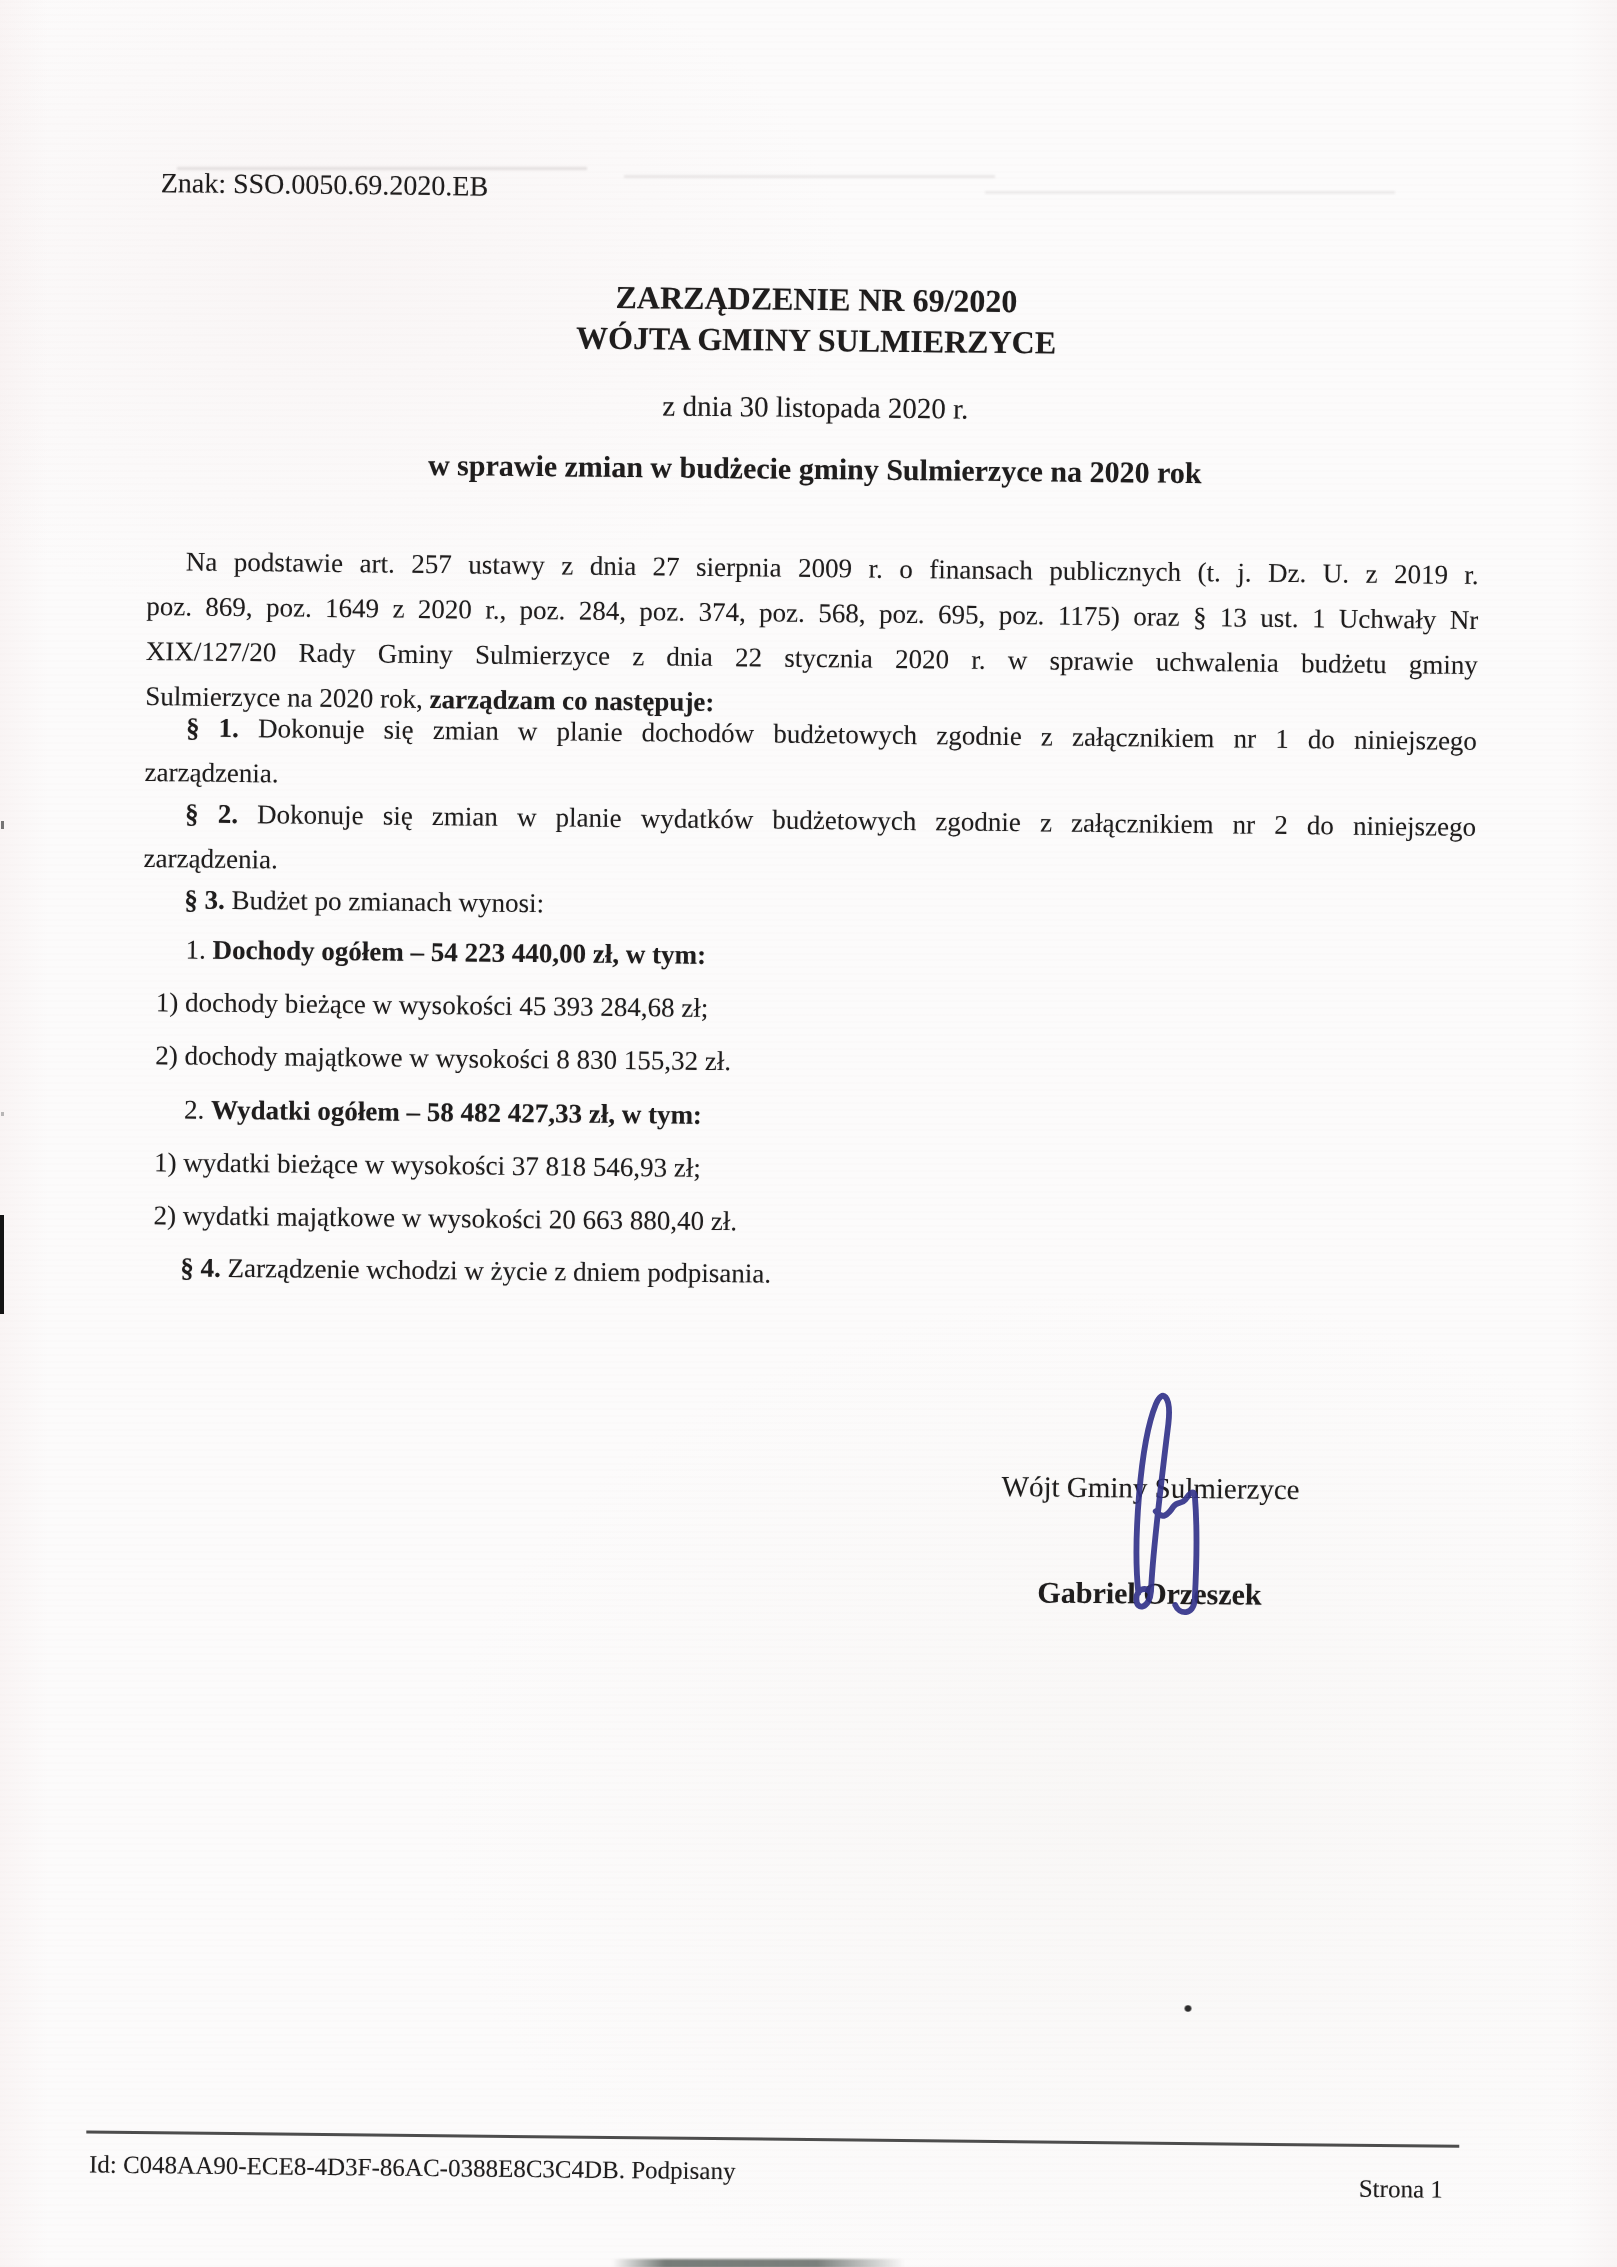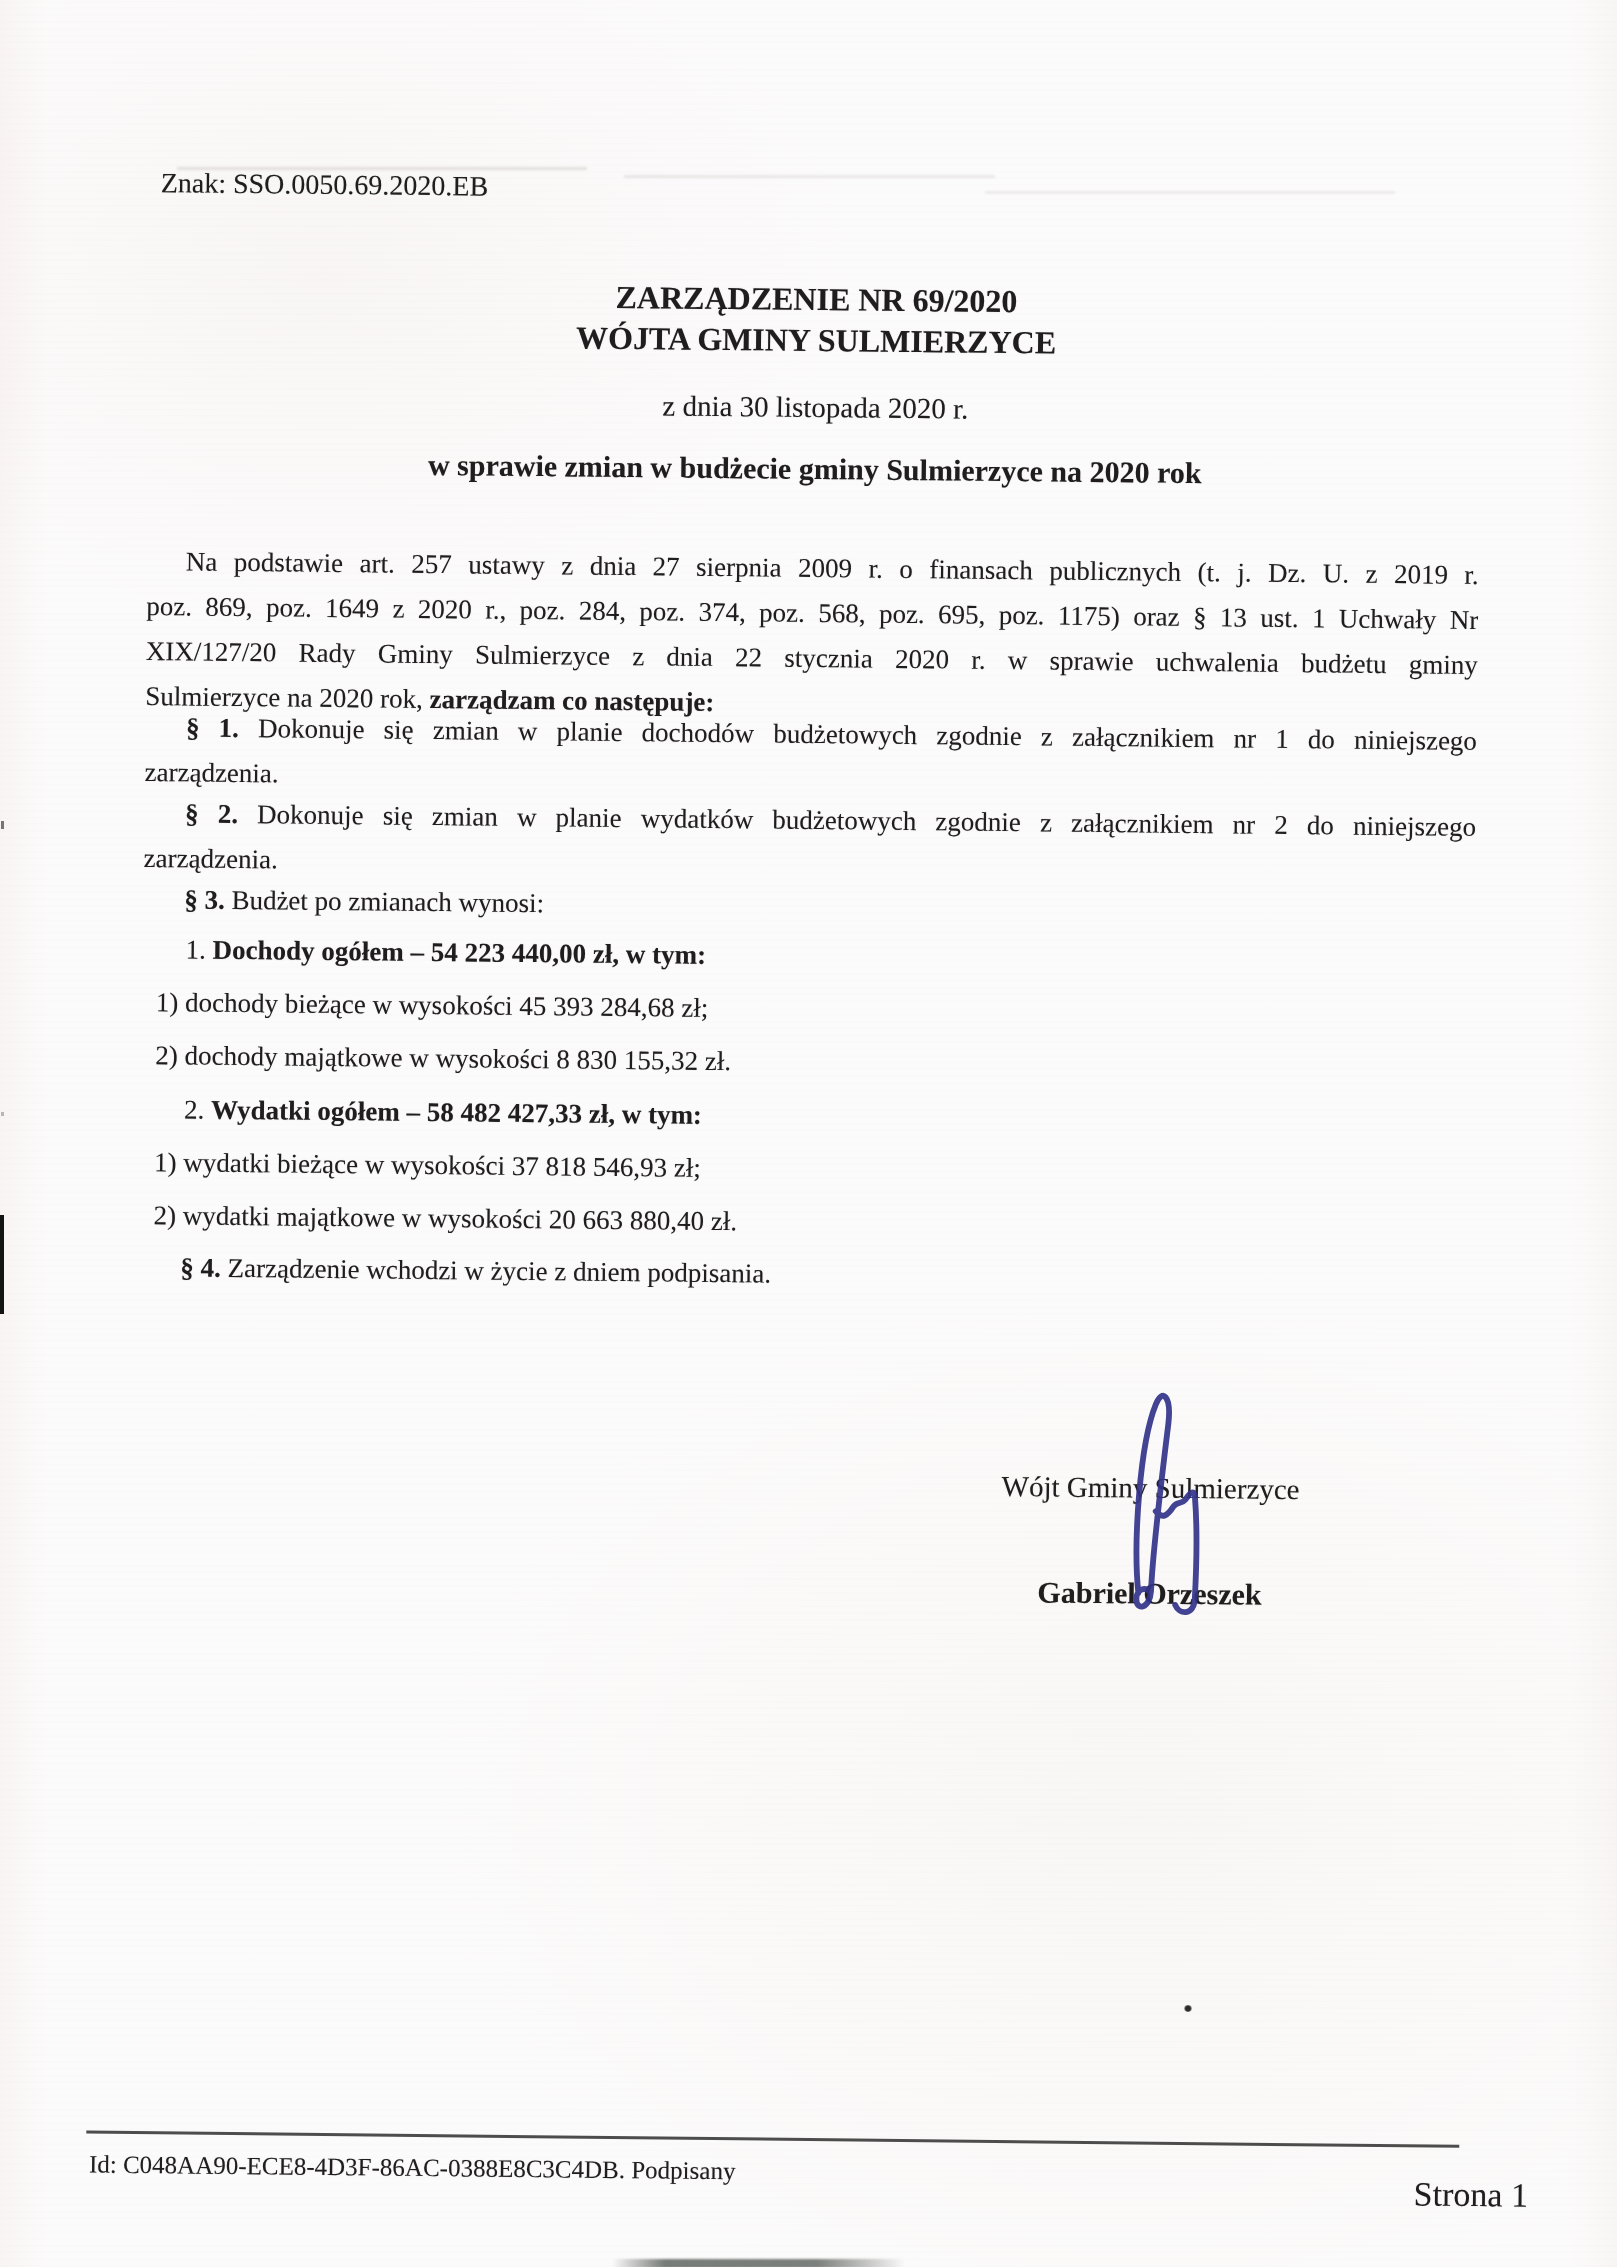--- a/index.html
+++ b/index.html
@@ -50,21 +50,21 @@
   .p-exp-1 { top: 1147px; }
   .p-exp-2 { top: 1200px; }
   .p-s4 { top: 1252px; }
 
   .sig-role { left: 987px; top: 1468px; width: 337px; text-align: center; font-size: 29px; }
   .sig-name { left: 987px; top: 1573px; width: 337px; text-align: center; font-size: 30px; font-weight: 700; }
   .sig-svg { left: 1117px; top: 1383px; width: 117px; height: 263px; }
 
   .footer-rule { left: 98px; top: 2138px; width: 1373px; height: 2.9px; background: #2e2e2e; opacity: .85; }
   .footer-id { left: 101px; top: 2158px; font-size: 25px; }
-  .footer-page { left: 1426px; top: 2169px; font-size: 34px; }
+  .footer-page { left: 1371px; top: 2169px; font-size: 25px; }
 
   
   .edge-bar { left: 0; top: 1215px; width: 3.9px; height: 99px; background: #141414; filter: blur(0.4px); }
   .edge-tick { left: 1px; top: 821px; width: 2.9px; height: 7.8px; background: #4a4a4a; opacity: .75; }
   .edge-dot { left: 1px; top: 1112px; width: 2.9px; height: 3.9px; background: #777; opacity: .5; }
   .spot { left: 1184px; top: 2005px; width: 7.8px; height: 6.8px; border-radius: 50%;
           background: radial-gradient(circle at 50% 50%, #2c2c2c 0 45%, rgba(60,60,60,.4) 70%, rgba(60,60,60,0) 100%); }
   .bottom-smudge { left: 612px; top: 2259px; width: 293px; height: 8.8px; filter: blur(1px);
           background: linear-gradient(90deg, rgba(40,50,42,0) 0%, rgba(36,46,40,.62) 18%, rgba(30,40,34,.58) 70%, rgba(40,50,45,0) 100%); }
   .streak-a { left: 177px; top: 167px; width: 410px; height: 2.9px; background: rgba(110,102,102,.16); filter: blur(1px); }

